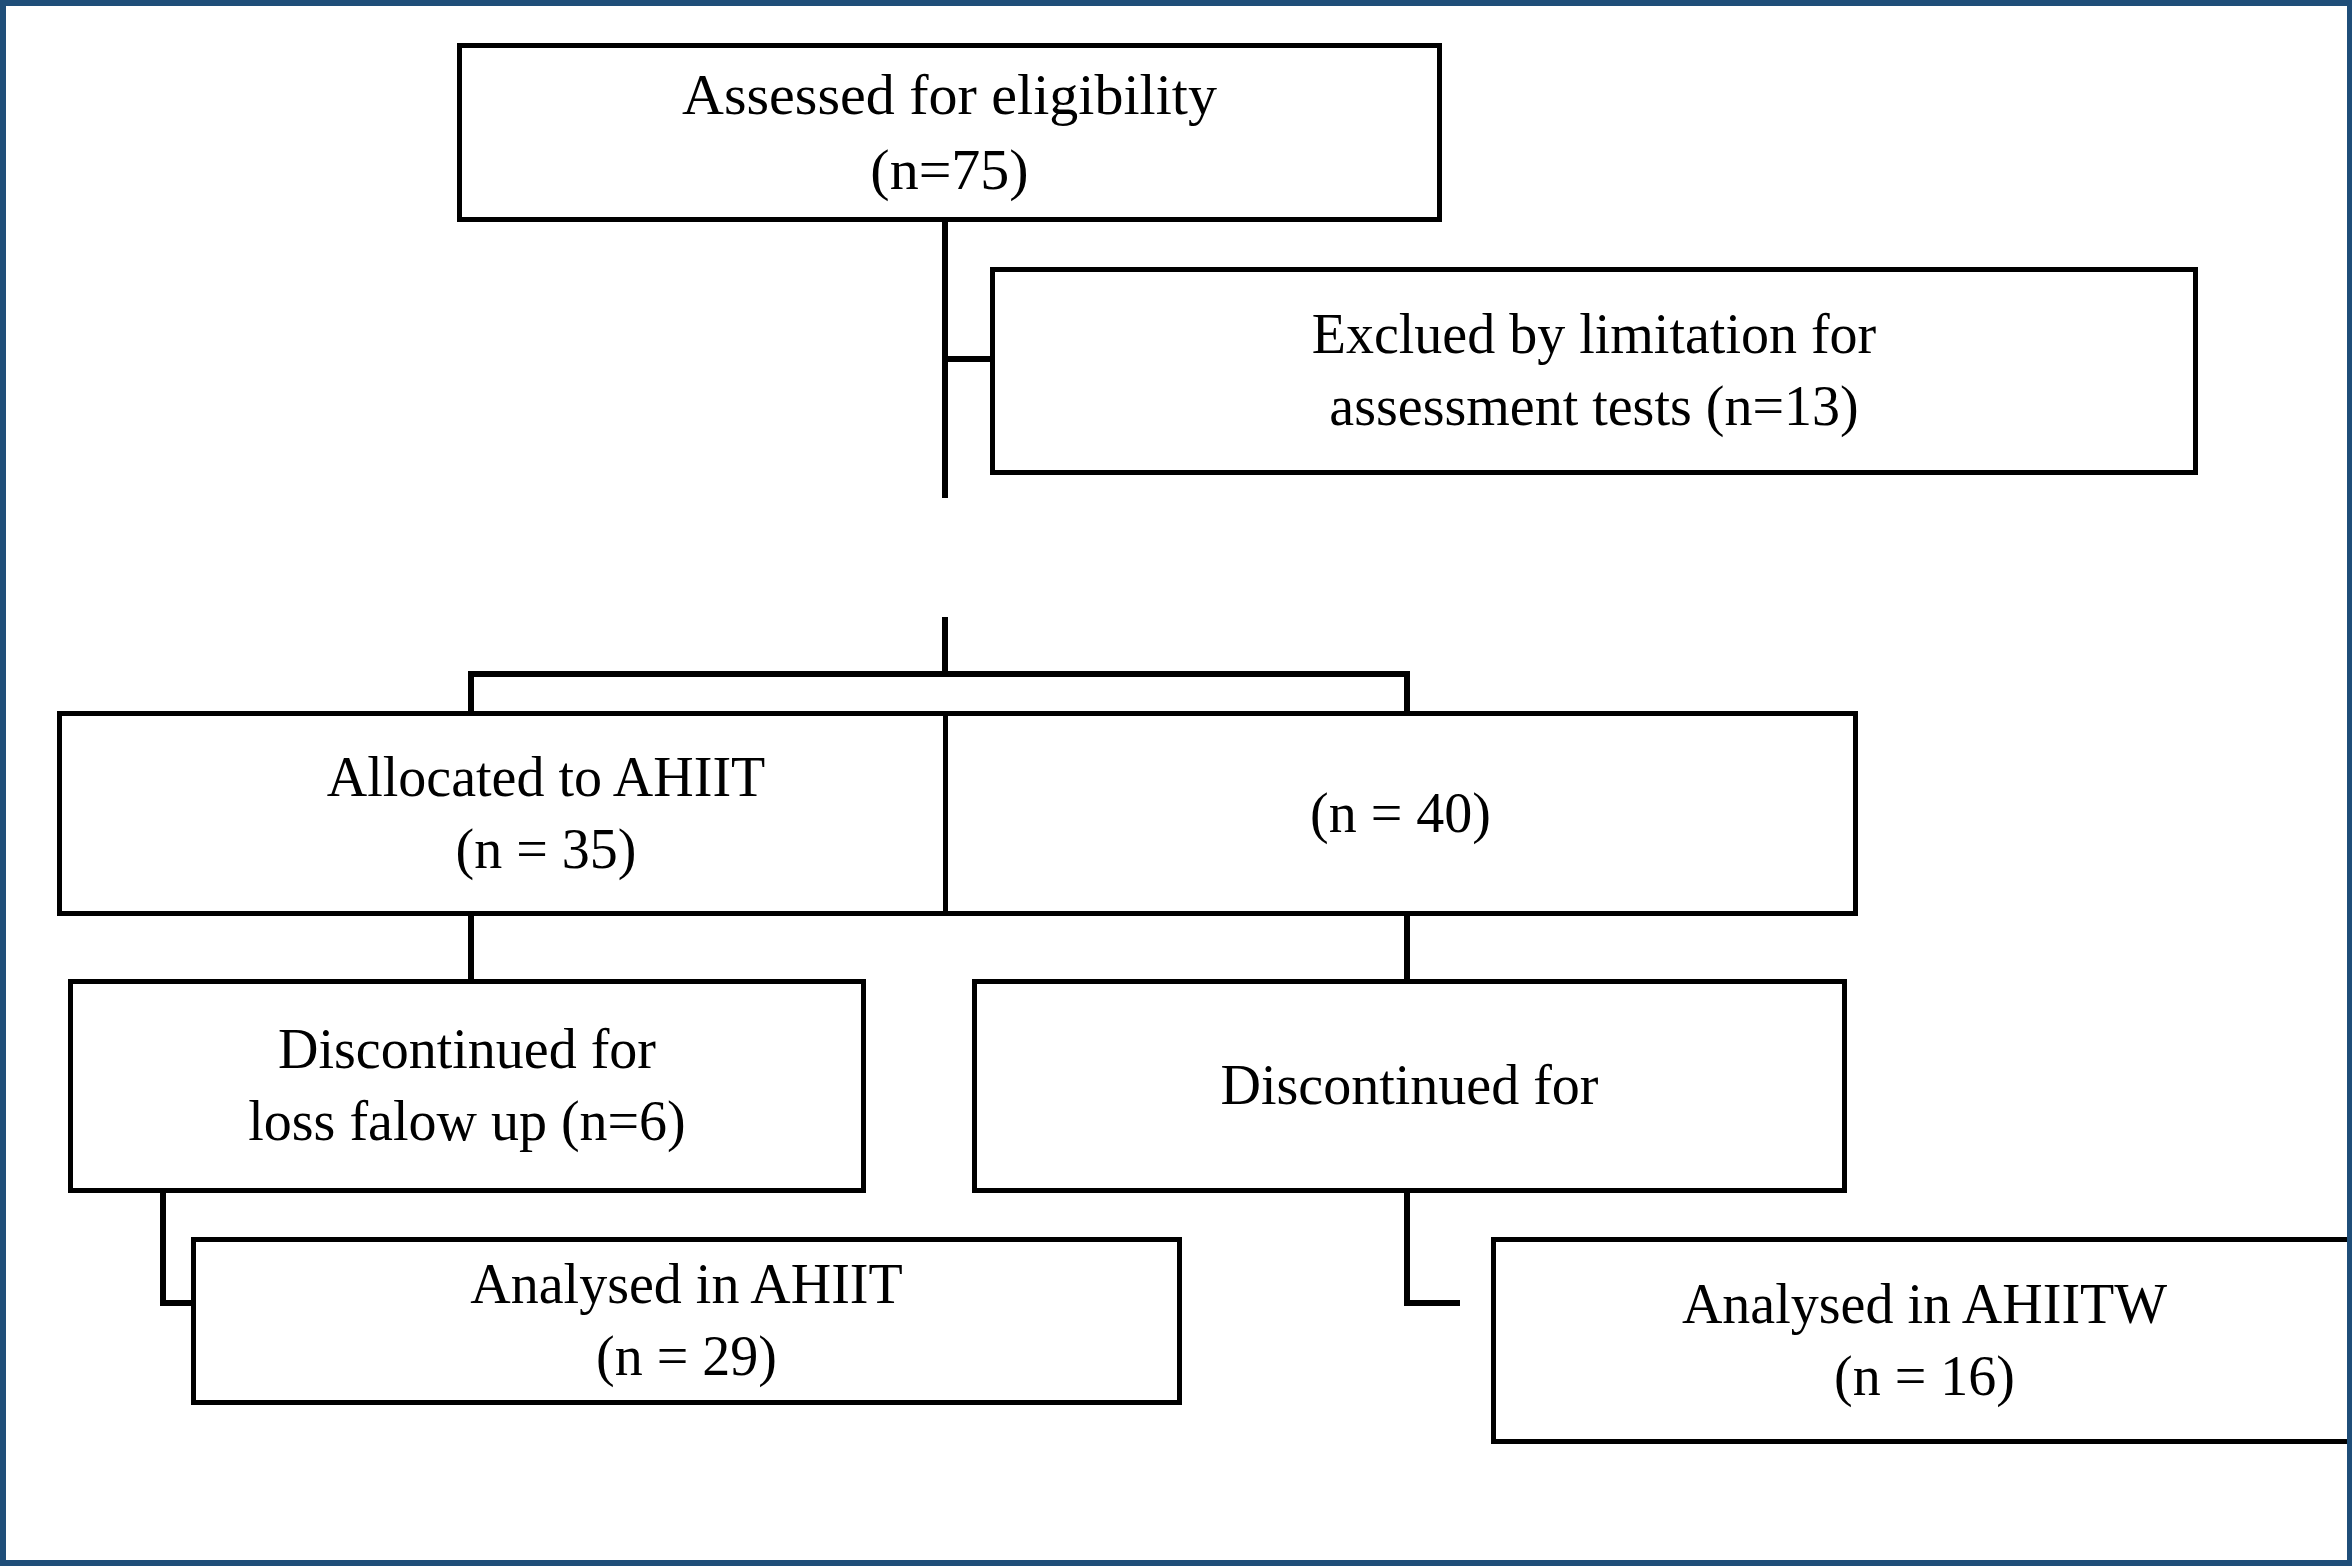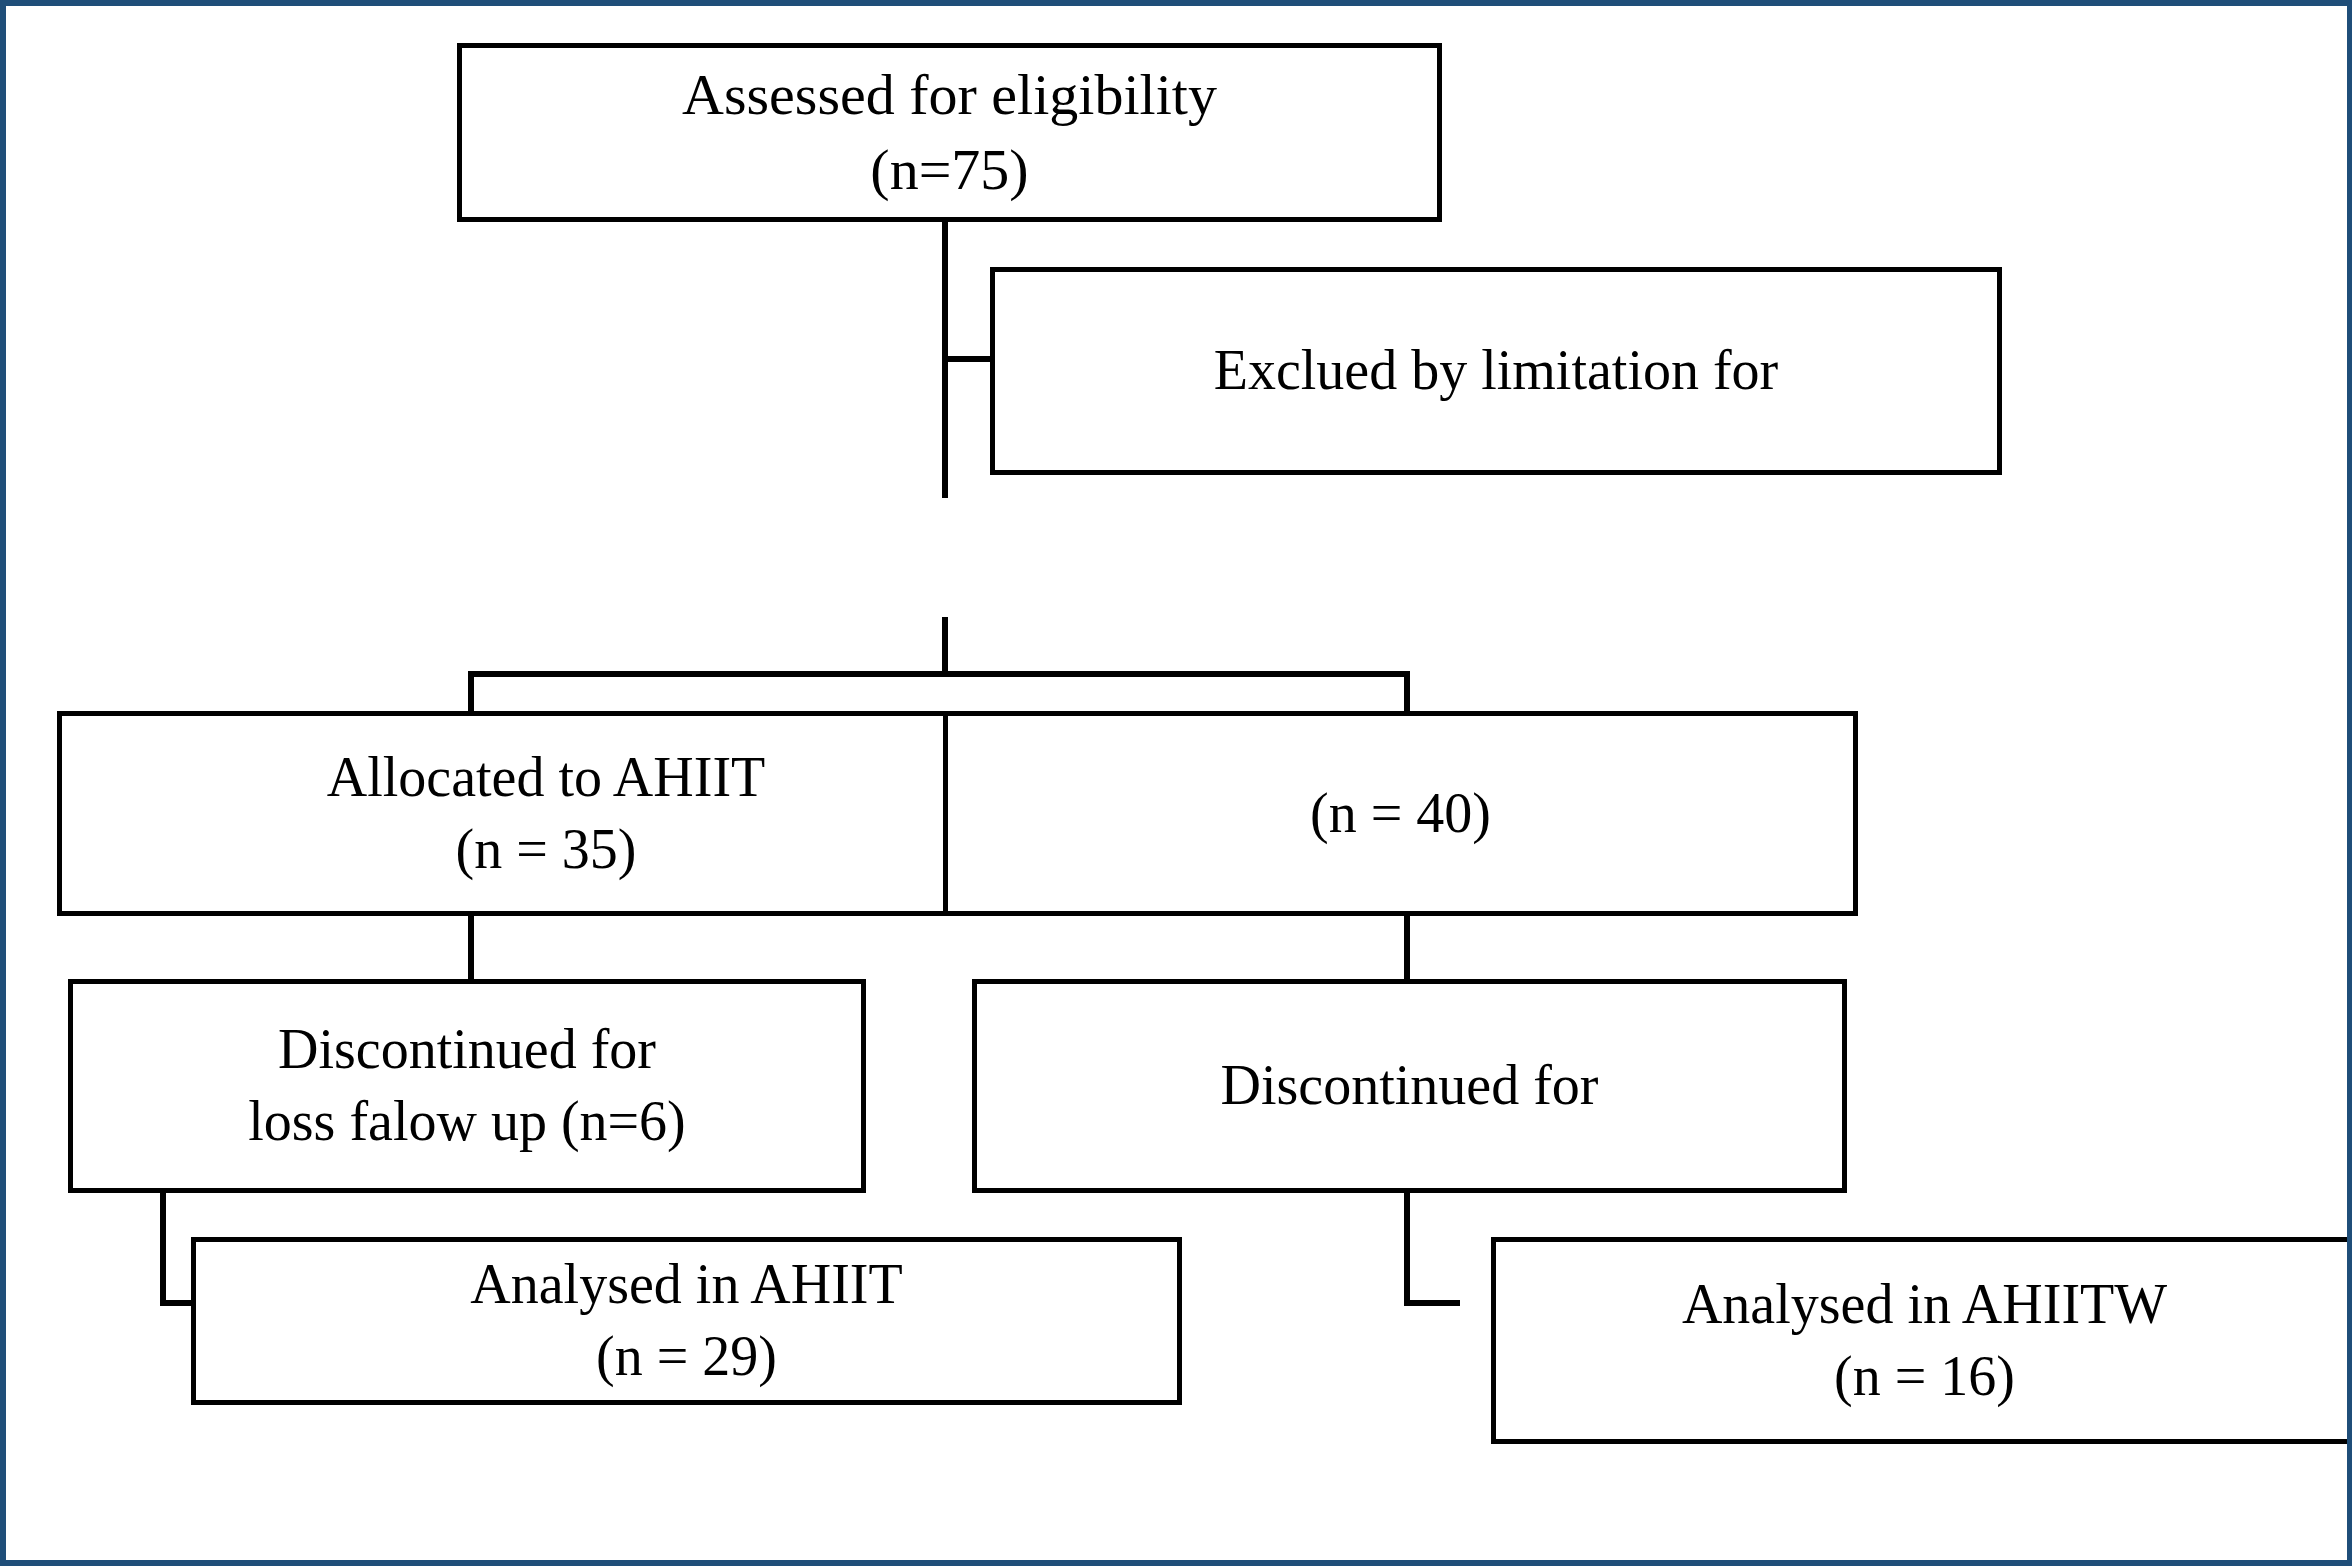--- a/index.html
+++ b/index.html
@@ -83,22 +83,23 @@
     <div class="connector h" style="left:154px; top:1294px; width:54px;"></div>
 
     <div class="connector v" style="left:1398px; top:1183px; height:116px;"></div>
     <div class="connector h" style="left:1398px; top:1294px; width:56px;"></div>
 
     <div class="box t-eligibility" style="left:451px; top:37px; width:985px; height:179px;">
       <span class="line">Assessed for eligibility</span>
       <span class="line">(n=75)</span>
     </div>
 
-    <div class="box t-excluded" style="left:984px; top:261px; width:1012px; height:208px;text-align:center;">
+    <div class="box t-excluded" style="left:984px; top:261px; width:1208px; height:208px;text-align:center;">
       <span class="line">Exclued by limitation for</span>
+      <span class="line">assessment tests (n=13)</span>
     </div>
 
 
     <div class="box t-alloc" style="left:51px; top:705px; width:978px; height:205px;">
       <span class="line">Allocated to AHIIT</span>
       <span class="line">(n = 35)</span>
     </div>
 
     <div class="box t-alloc" style="left:937px; top:705px; width:915px; height:205px;">
       <span class="line">(n = 40)</span>

